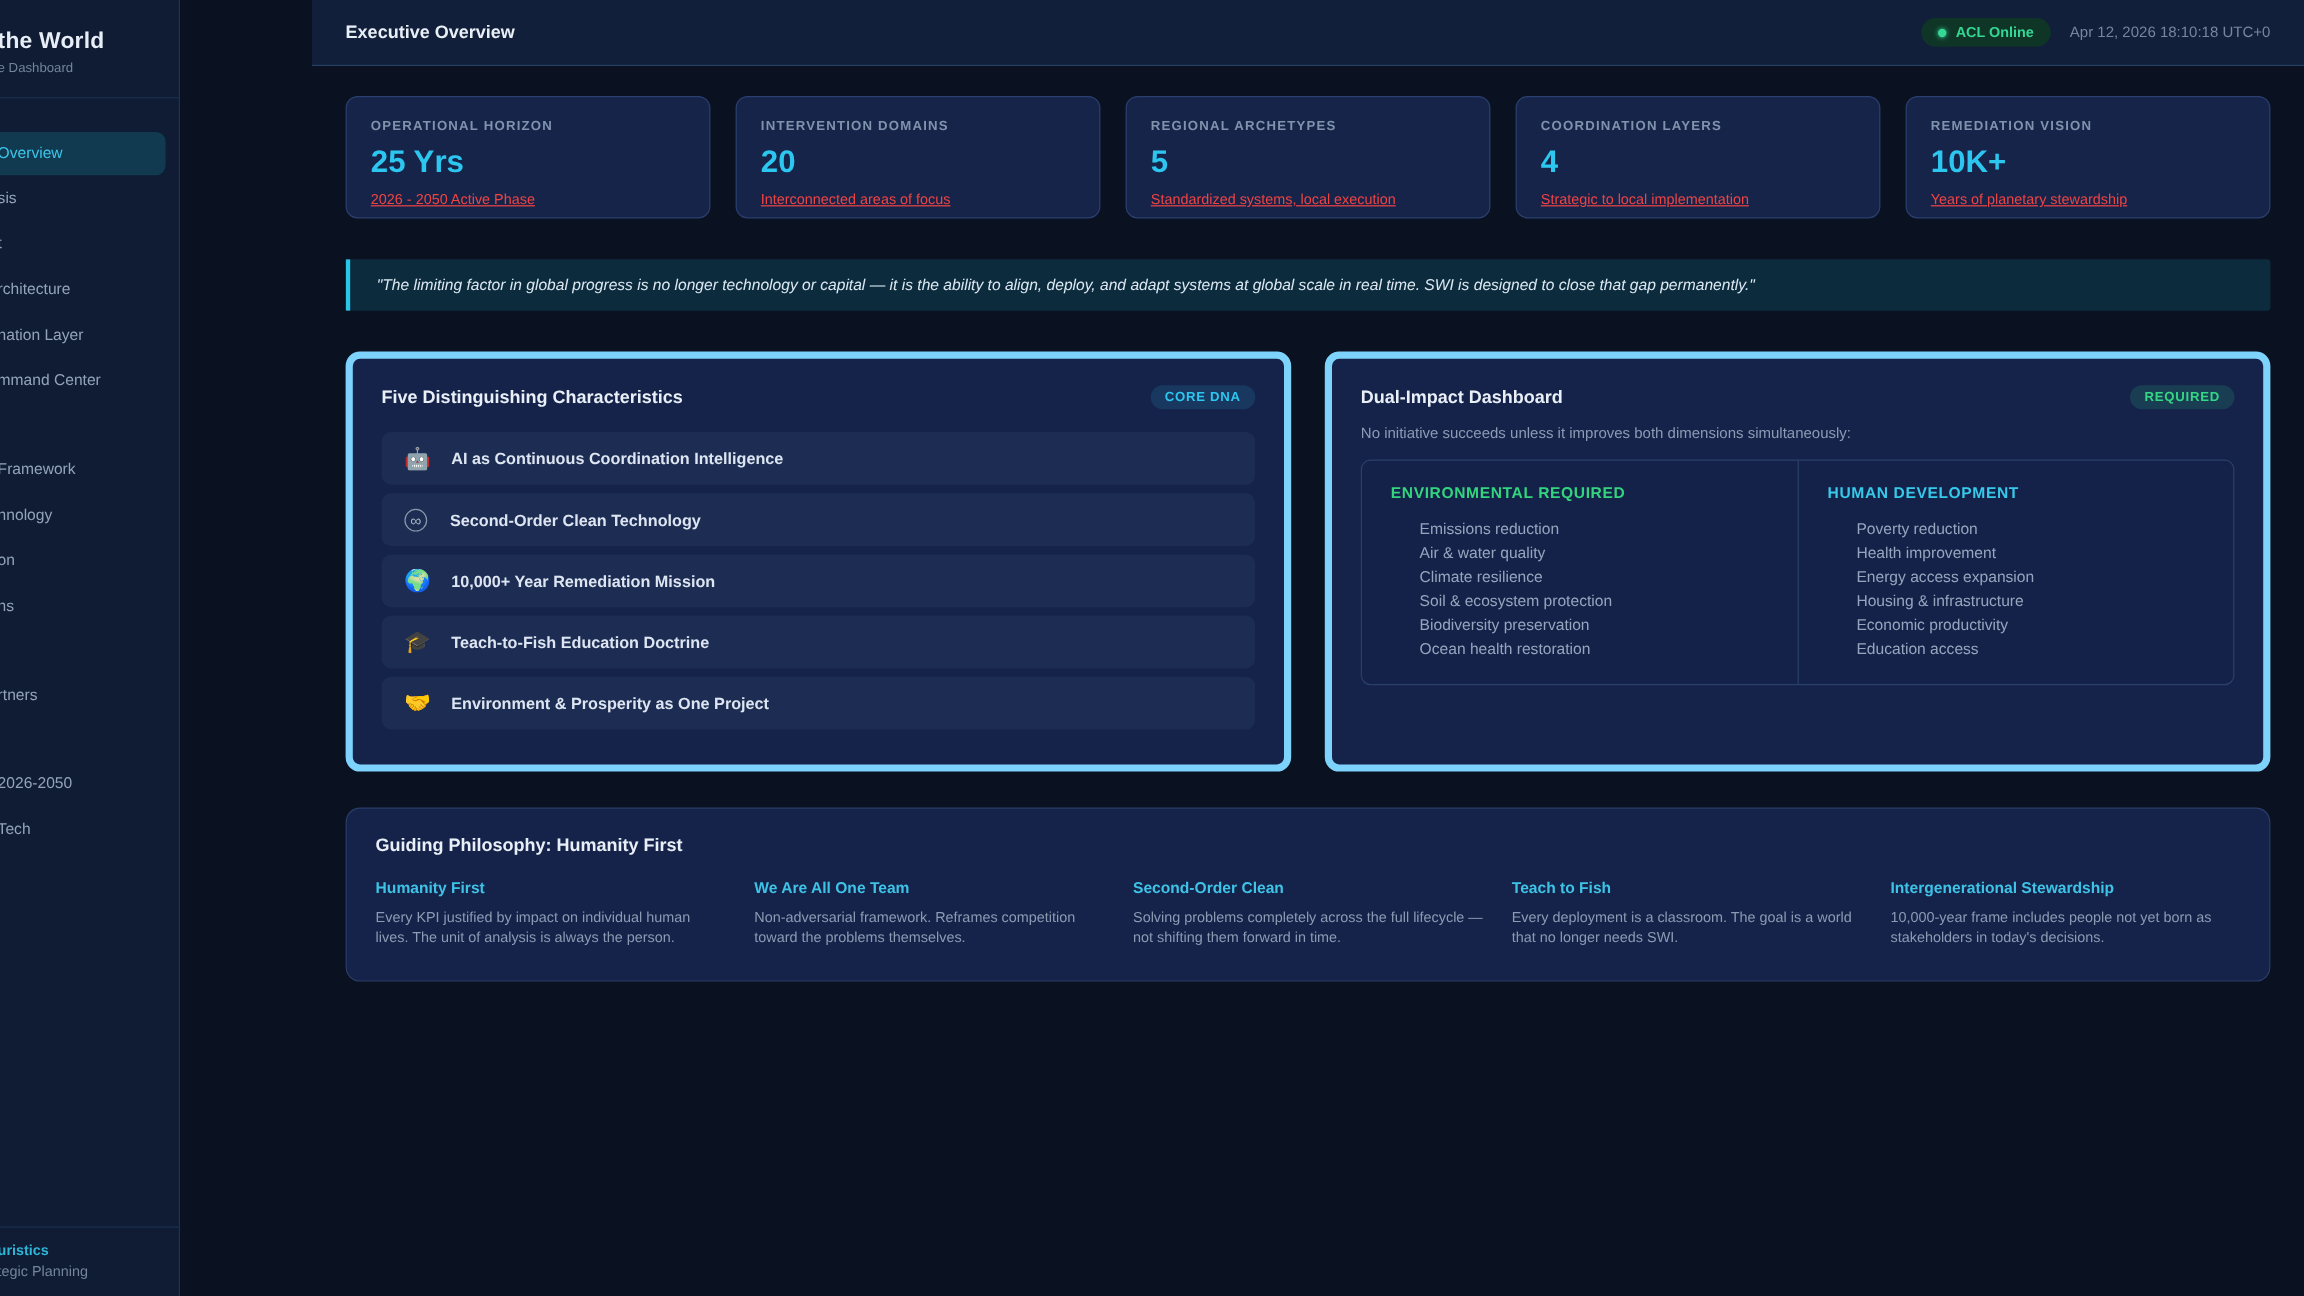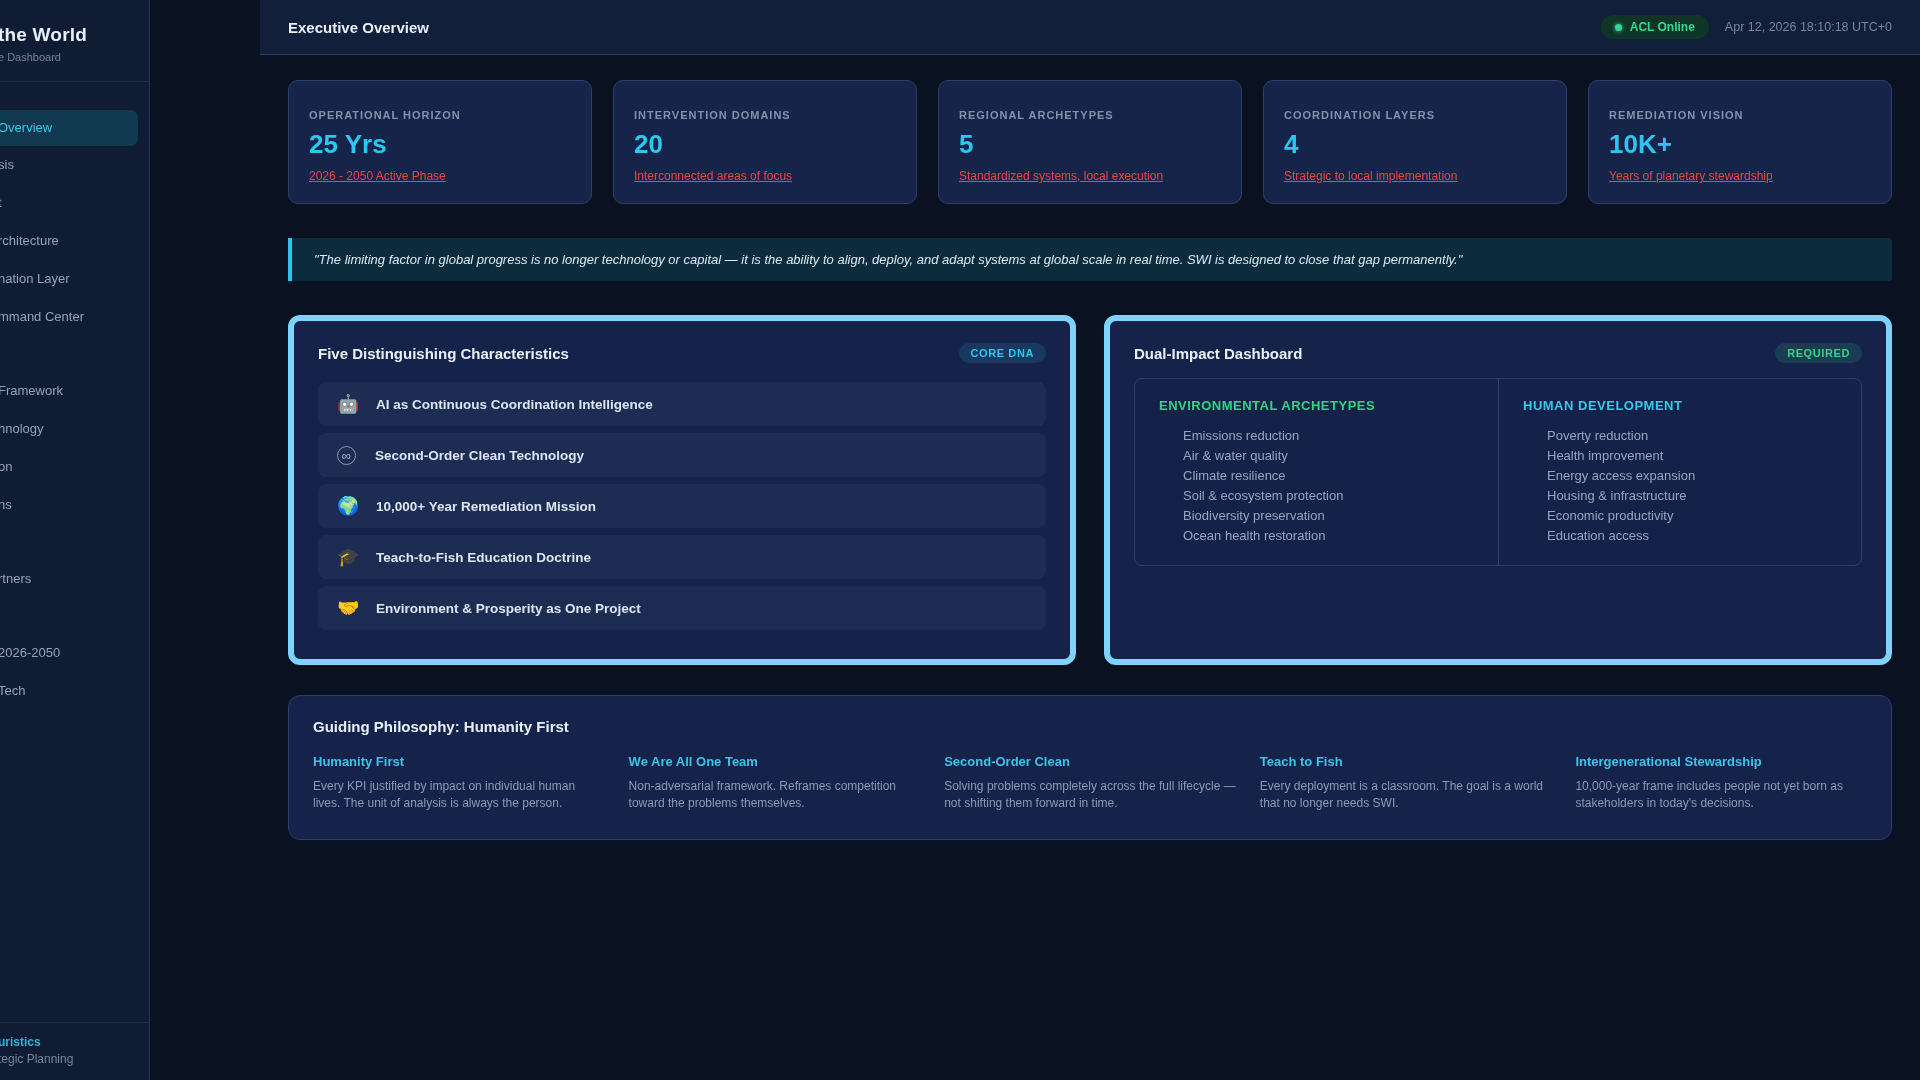--- a/index.html
+++ b/index.html
@@ -60,21 +60,21 @@
   }
   .status-dot{ width:7px; height:7px; border-radius:50%; background:#34d794; box-shadow:0 0 4px #34d794; }
   .timestamp{ font-size:12.5px; color:#7586a0; }
 
   .content{ padding:25px 28px; }
 
   
   .stats{ display:grid; grid-template-columns:repeat(5,1fr); gap:21px; }
   .stat-card{
     background:#16244a; border:1px solid #2b4070; border-radius:10px;
-    padding:28px 20px; height:124px;
+    padding:18px 20px; height:102px;
   }
   .stat-label{ font-size:11px; color:#8093ad; letter-spacing:1px; font-weight:bold; }
   .stat-value{ font-size:26px; font-weight:bold; color:#2cc6ef; margin-top:8px; }
   .stat-sub{ font-size:12px; color:#ef4444; margin-top:9px;text-decoration:underline; }
 
   
   .quote{
     margin-top:34px;
     background:#0c2c3e;
     border-left:4px solid #29c6e8;
@@ -237,23 +237,24 @@
             <span class="char-label">Environment &amp; Prosperity as One Project</span>
           </div>
         </div>
       </div>
 
       <div class="panel">
         <div class="panel-head">
           <div class="panel-title">Dual-Impact Dashboard</div>
           <div class="badge badge-green">REQUIRED</div>
         </div>
+        <div class="dual-sub">No initiative succeeds unless it improves both dimensions simultaneously:</div>
         <div class="dual-box">
           <div class="dual-col">
-            <div class="dual-col-title env">ENVIRONMENTAL ARCHETYPES</div>
+            <div class="dual-col-title env">ENVIRONMENTAL REQUIRED</div>
             <div class="dual-items">
               <div class="dual-item">Emissions reduction</div>
               <div class="dual-item">Air &amp; water quality</div>
               <div class="dual-item">Climate resilience</div>
               <div class="dual-item">Soil &amp; ecosystem protection</div>
               <div class="dual-item">Biodiversity preservation</div>
               <div class="dual-item">Ocean health restoration</div>
             </div>
           </div>
           <div class="dual-col">

